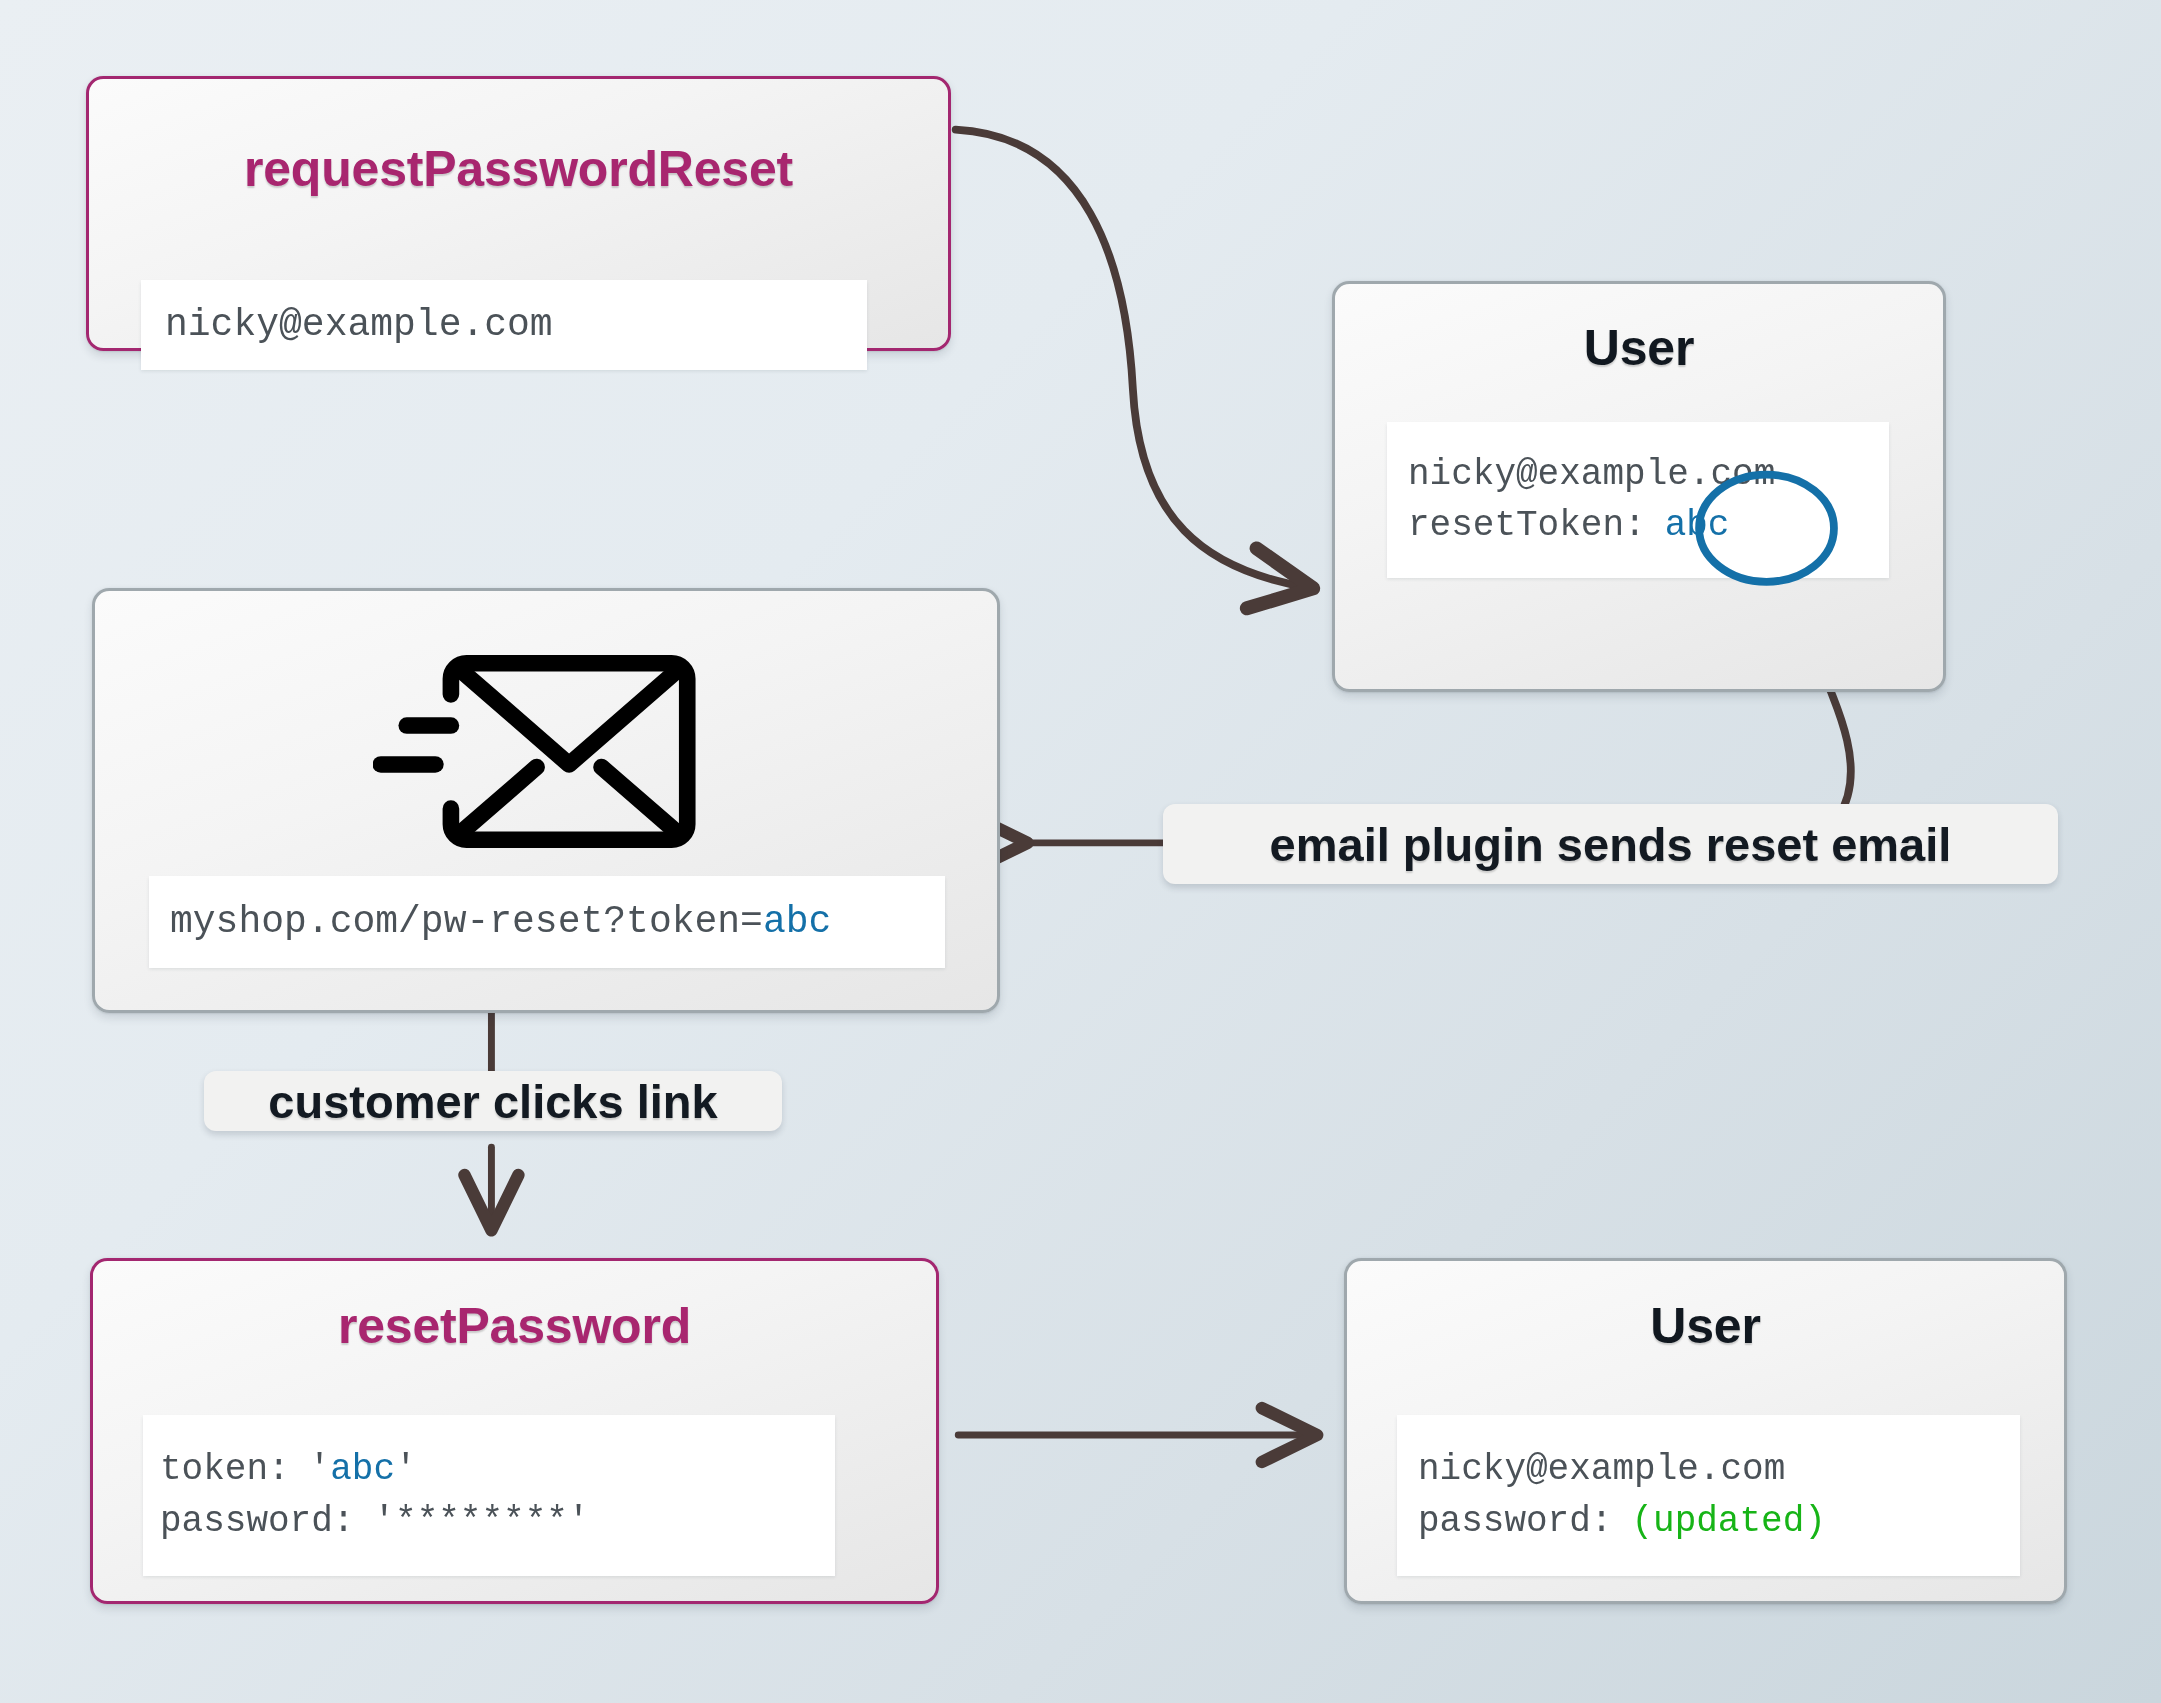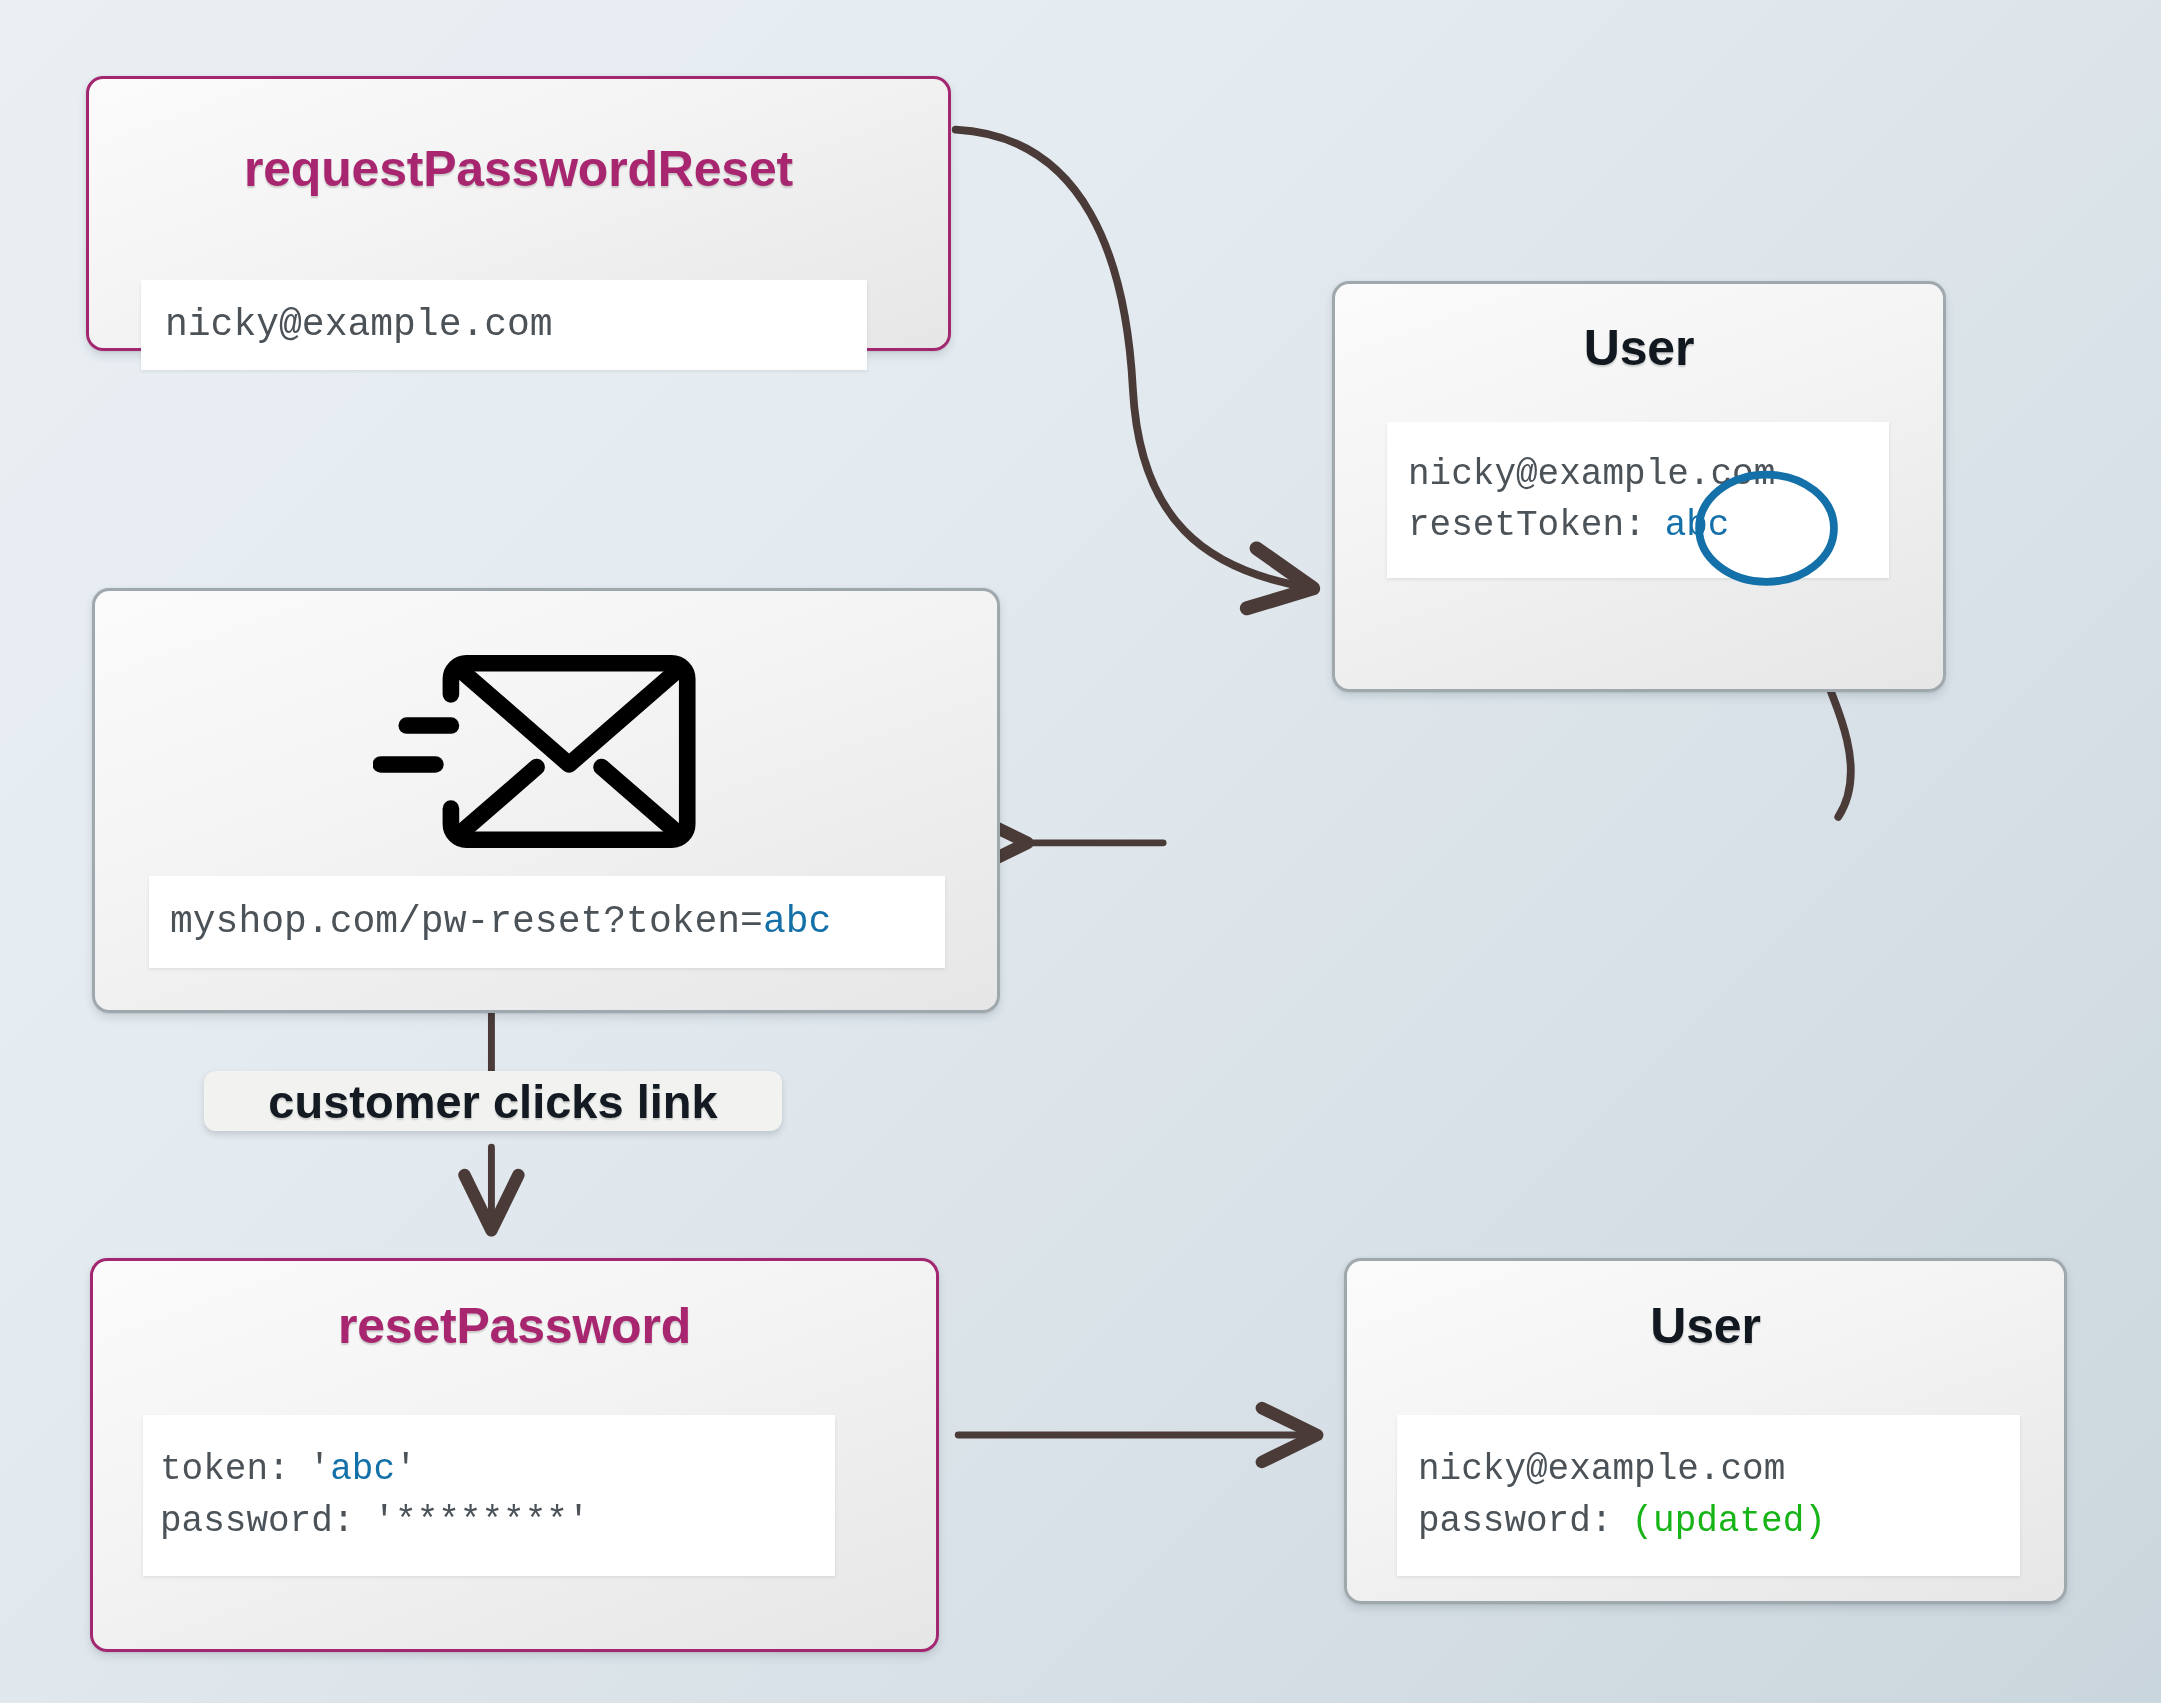--- a/index.html
+++ b/index.html
@@ -167,24 +167,25 @@
         <path d="M13,31 L30,31"></path>
         <path d="M3,46 L24,46"></path>
       </g>
     </svg>
 
     <div class="panel" style="left:54px; top:285px; width:796px; height:92px; padding:0 21px; font-size:38px;">
       <div class="line"><span>myshop.com/pw-reset?token=</span><span class="tok-blue">abc</span></div>
     </div>
   </div>
 
+  <div class="edge-label" style="left:1163px; top:804px; width:895px; height:80px; font-size:47px;">email plugin sends reset email</div>
 
   <div class="edge-label" style="left:204px; top:1071px; width:578px; height:60px; font-size:47px;">customer clicks link</div>
 
-  <div class="node accent" style="left:90px; top:1258px; width:849px; height:394px;">
+  <div class="node accent" style="left:90px; top:1258px; width:849px; height:346px;">
     <div class="node-title accent" style="margin-top:36px; font-size:50px;">resetPassword</div>
     <div class="panel" style="left:50px; top:154px; width:692px; height:161px; padding:0 17px; font-size:36px;">
       <div class="line"><span>token:</span><span style="padding-left:19px;">'</span><span class="tok-blue">abc</span><span>'</span></div>
       <div class="line"><span>password:</span><span style="padding-left:19px;">'********'</span></div>
     </div>
   </div>
 
   <div class="node gray" style="left:1344px; top:1258px; width:723px; height:346px;">
     <div class="node-title dark" style="margin-top:36px; font-size:50px;">User</div>
     <div class="panel" style="left:50px; top:154px; width:623px; height:161px; padding:0 21px; font-size:36px;">

